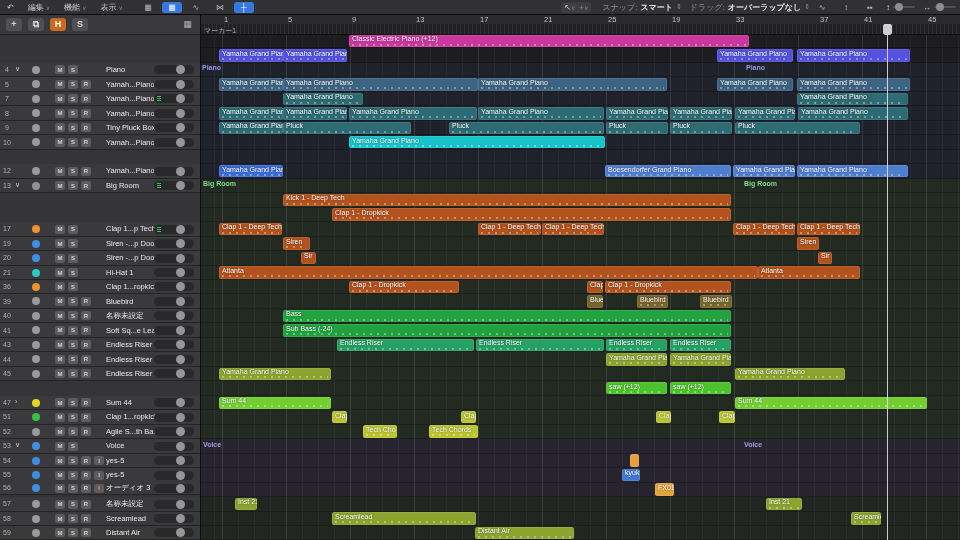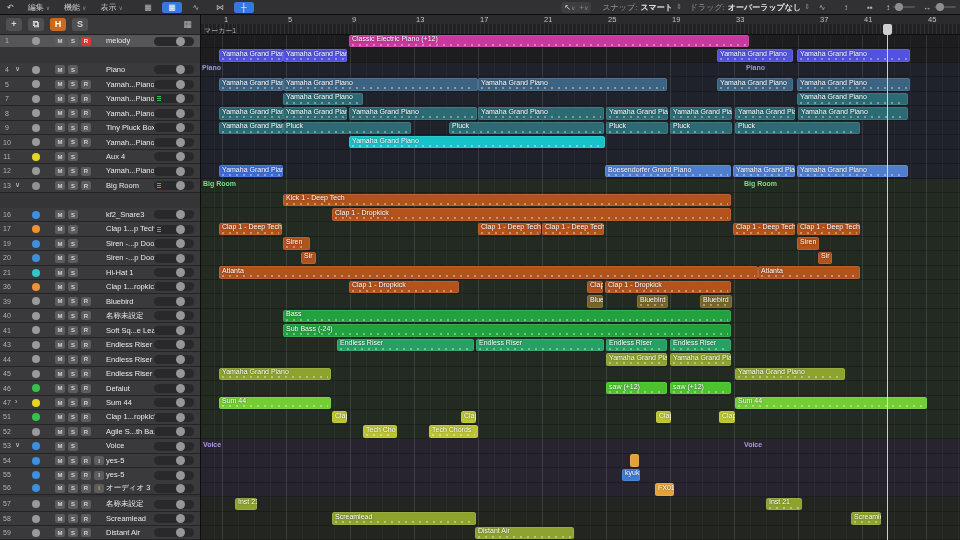--- a/index.html
+++ b/index.html
@@ -154,31 +154,20 @@
       <span class="bar-num" style="left: 600px; margin-left: 20px;">37</span>
       <span class="bar-num" style="left: 664px;">41</span>
       <span class="bar-num" style="left: 728px;">45</span>
     </div>
 <div id="marker-strip">
   <span id="marker-ticks"></span>
   <span id="marker-name">マーカー1</span>
 </div>
 
 <div id="track-list">
-      <div class="trow selected" style="top: 0px; height: 14.47px;">
-        <span class="tnum">1</span>
-        <span class="ticon" style="background: rgb(154, 154, 154);"></span>
-        <span class="tbtn" style="left: 55px;">M</span>
-        <span class="tbtn" style="left: 68px;">S</span>
-        <span class="tbtn rec" style="left: 81px;">R</span>
-        <span class="tname">melody</span>
-        <span class="tslider">
-          <span class="knob"></span>
-        </span>
-      </div>
       <div class="trow" style="top: 28.94px; height: 14.47px;">
         <span class="tnum">4</span>
         <span class="tdisc">∨</span>
         <span class="ticon" style="background: rgb(154, 154, 154);"></span>
         <span class="tbtn" style="left: 55px;">M</span>
         <span class="tbtn" style="left: 68px;">S</span>
         <span class="tname">Piano</span>
         <span class="tslider">
           <span class="knob"></span>
         </span>
@@ -228,30 +217,20 @@
           <span class="knob"></span>
         </span>
       </div>
       <div class="trow" style="top: 101.29px; height: 14.47px;">
         <span class="tnum">10</span>
         <span class="ticon" style="background: rgb(154, 154, 154);"></span>
         <span class="tbtn" style="left: 55px;">M</span>
         <span class="tbtn" style="left: 68px;">S</span>
         <span class="tbtn" style="left: 81px;">R</span>
         <span class="tname">Yamah...Piano</span>
-        <span class="tslider">
-          <span class="knob"></span>
-        </span>
-      </div>
-      <div class="trow" style="top: 115.76px; height: 14.47px;">
-        <span class="tnum">11</span>
-        <span class="ticon" style="background: rgb(232, 213, 34);"></span>
-        <span class="tbtn" style="left: 55px;">M</span>
-        <span class="tbtn" style="left: 68px;">S</span>
-        <span class="tname">Aux 4</span>
         <span class="tslider">
           <span class="knob"></span>
         </span>
       </div>
       <div class="trow" style="top: 130.23px; height: 14.47px;">
         <span class="tnum">12</span>
         <span class="ticon" style="background: rgb(154, 154, 154);"></span>
         <span class="tbtn" style="left: 55px;">M</span>
         <span class="tbtn" style="left: 68px;">S</span>
         <span class="tbtn" style="left: 81px;">R</span>
@@ -266,30 +245,20 @@
         <span class="ticon" style="background: rgb(143, 145, 147);"></span>
         <span class="tbtn" style="left: 55px;">M</span>
         <span class="tbtn" style="left: 68px;">S</span>
         <span class="tbtn" style="left: 81px;">R</span>
         <span class="tname">Big Room</span>
         <span class="tslider">
           <span class="leds"></span>
           <span class="knob"></span>
         </span>
       </div>
-      <div class="trow" style="top: 173.64px; height: 14.47px;">
-        <span class="tnum">16</span>
-        <span class="ticon" style="background: rgb(62, 143, 224);"></span>
-        <span class="tbtn" style="left: 55px;">M</span>
-        <span class="tbtn" style="left: 68px;">S</span>
-        <span class="tname">kf2_Snare3</span>
-        <span class="tslider">
-          <span class="knob"></span>
-        </span>
-      </div>
       <div class="trow" style="top: 188.11px; height: 14.47px;">
         <span class="tnum">17</span>
         <span class="ticon" style="background: rgb(240, 146, 47);"></span>
         <span class="tbtn" style="left: 55px;">M</span>
         <span class="tbtn" style="left: 68px;">S</span>
         <span class="tname">Clap 1...p Tech</span>
         <span class="tslider">
           <span class="leds"></span>
           <span class="knob"></span>
         </span>
@@ -389,31 +358,20 @@
           <span class="knob"></span>
         </span>
       </div>
       <div class="trow" style="top: 332.81px; height: 14.47px;">
         <span class="tnum">45</span>
         <span class="ticon" style="background: rgb(154, 154, 154);"></span>
         <span class="tbtn" style="left: 55px;">M</span>
         <span class="tbtn" style="left: 68px;">S</span>
         <span class="tbtn" style="left: 81px;">R</span>
         <span class="tname">Endless Riser</span>
-        <span class="tslider">
-          <span class="knob"></span>
-        </span>
-      </div>
-      <div class="trow" style="top: 347.28px; height: 14.47px;">
-        <span class="tnum">46</span>
-        <span class="ticon" style="background: rgb(53, 194, 74);"></span>
-        <span class="tbtn" style="left: 55px;">M</span>
-        <span class="tbtn" style="left: 68px;">S</span>
-        <span class="tbtn" style="left: 81px;">R</span>
-        <span class="tname">Defalut</span>
         <span class="tslider">
           <span class="knob"></span>
         </span>
       </div>
       <div class="trow" style="top: 361.75px; height: 14.47px;">
         <span class="tnum">47</span>
         <span class="tdisc">›</span>
         <span class="ticon" style="background: rgb(232, 213, 34);"></span>
         <span class="tbtn" style="left: 55px;">M</span>
         <span class="tbtn" style="left: 68px;">S</span>

